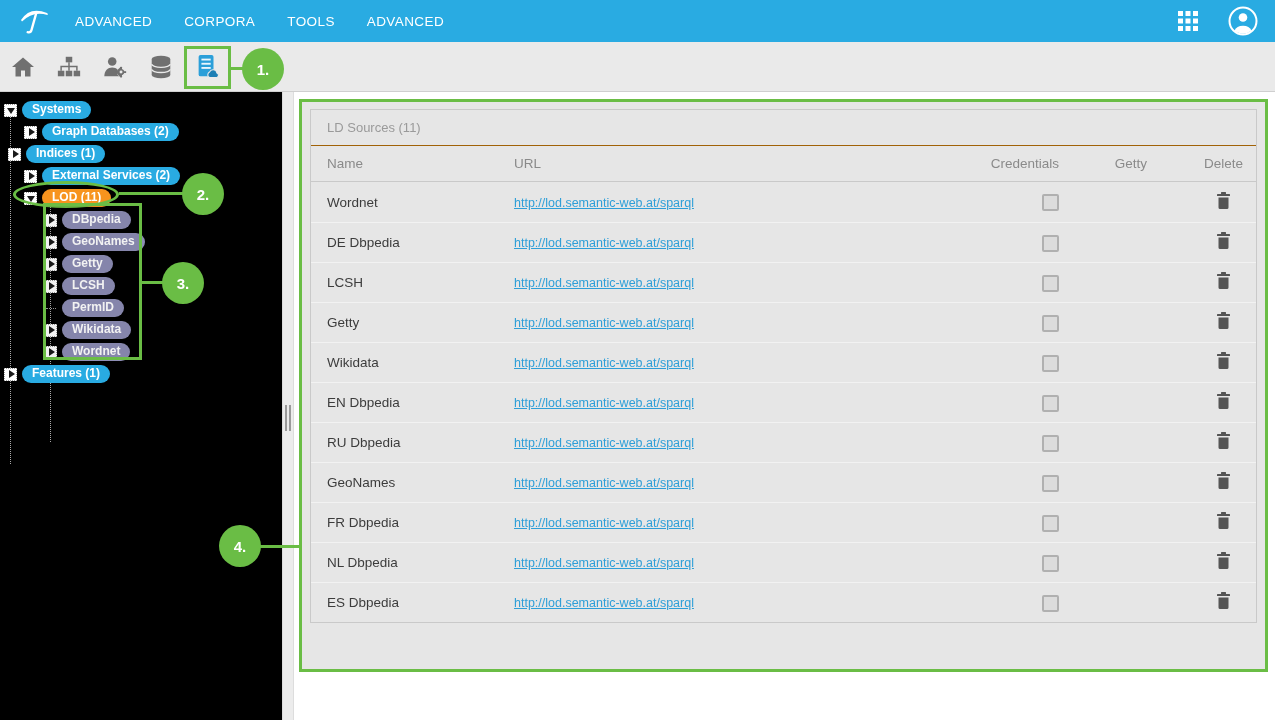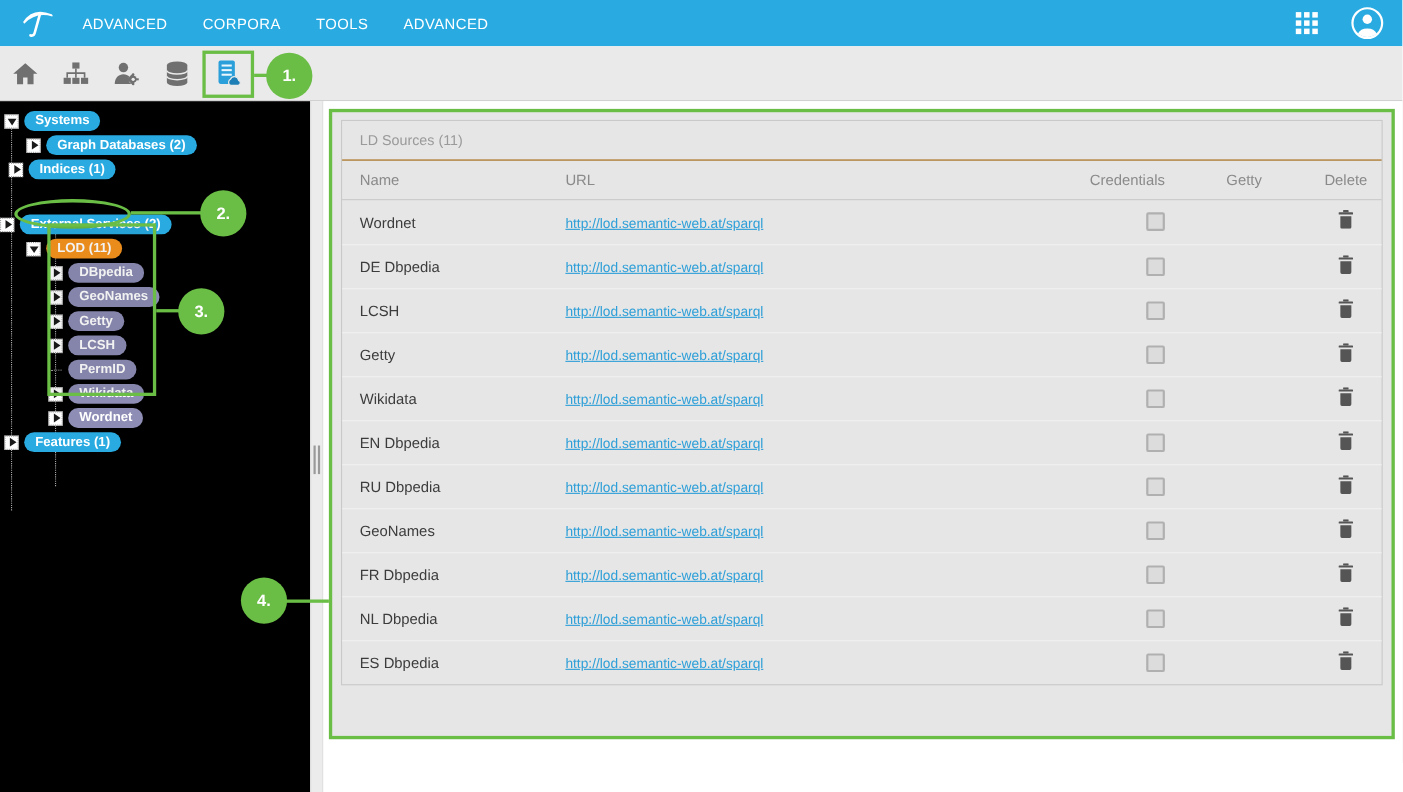--- a/index.html
+++ b/index.html
@@ -198,21 +198,21 @@
             <span class="tri-r"></span>
           </span>
           <span class="pill blue">Graph Databases (2)</span>
         </div>
         <div class="tree-row" style="padding-left: 8px;">
           <span class="toggle">
             <span class="tri-r"></span>
           </span>
           <span class="pill blue">Indices (1)</span>
         </div>
-        <div class="tree-row" style=" margin-top: 28px;">
+        <div class="tree-row" style="padding-left: 24px;">
           <span class="toggle">
             <span class="tri-r"></span>
           </span>
           <span class="pill blue">External Services (2)</span>
         </div>
         <div class="tree-row" style="padding-left: 24px;">
           <span class="toggle">
             <span class="tri-d"></span>
           </span>
           <span class="pill orange">LOD (11)</span>

